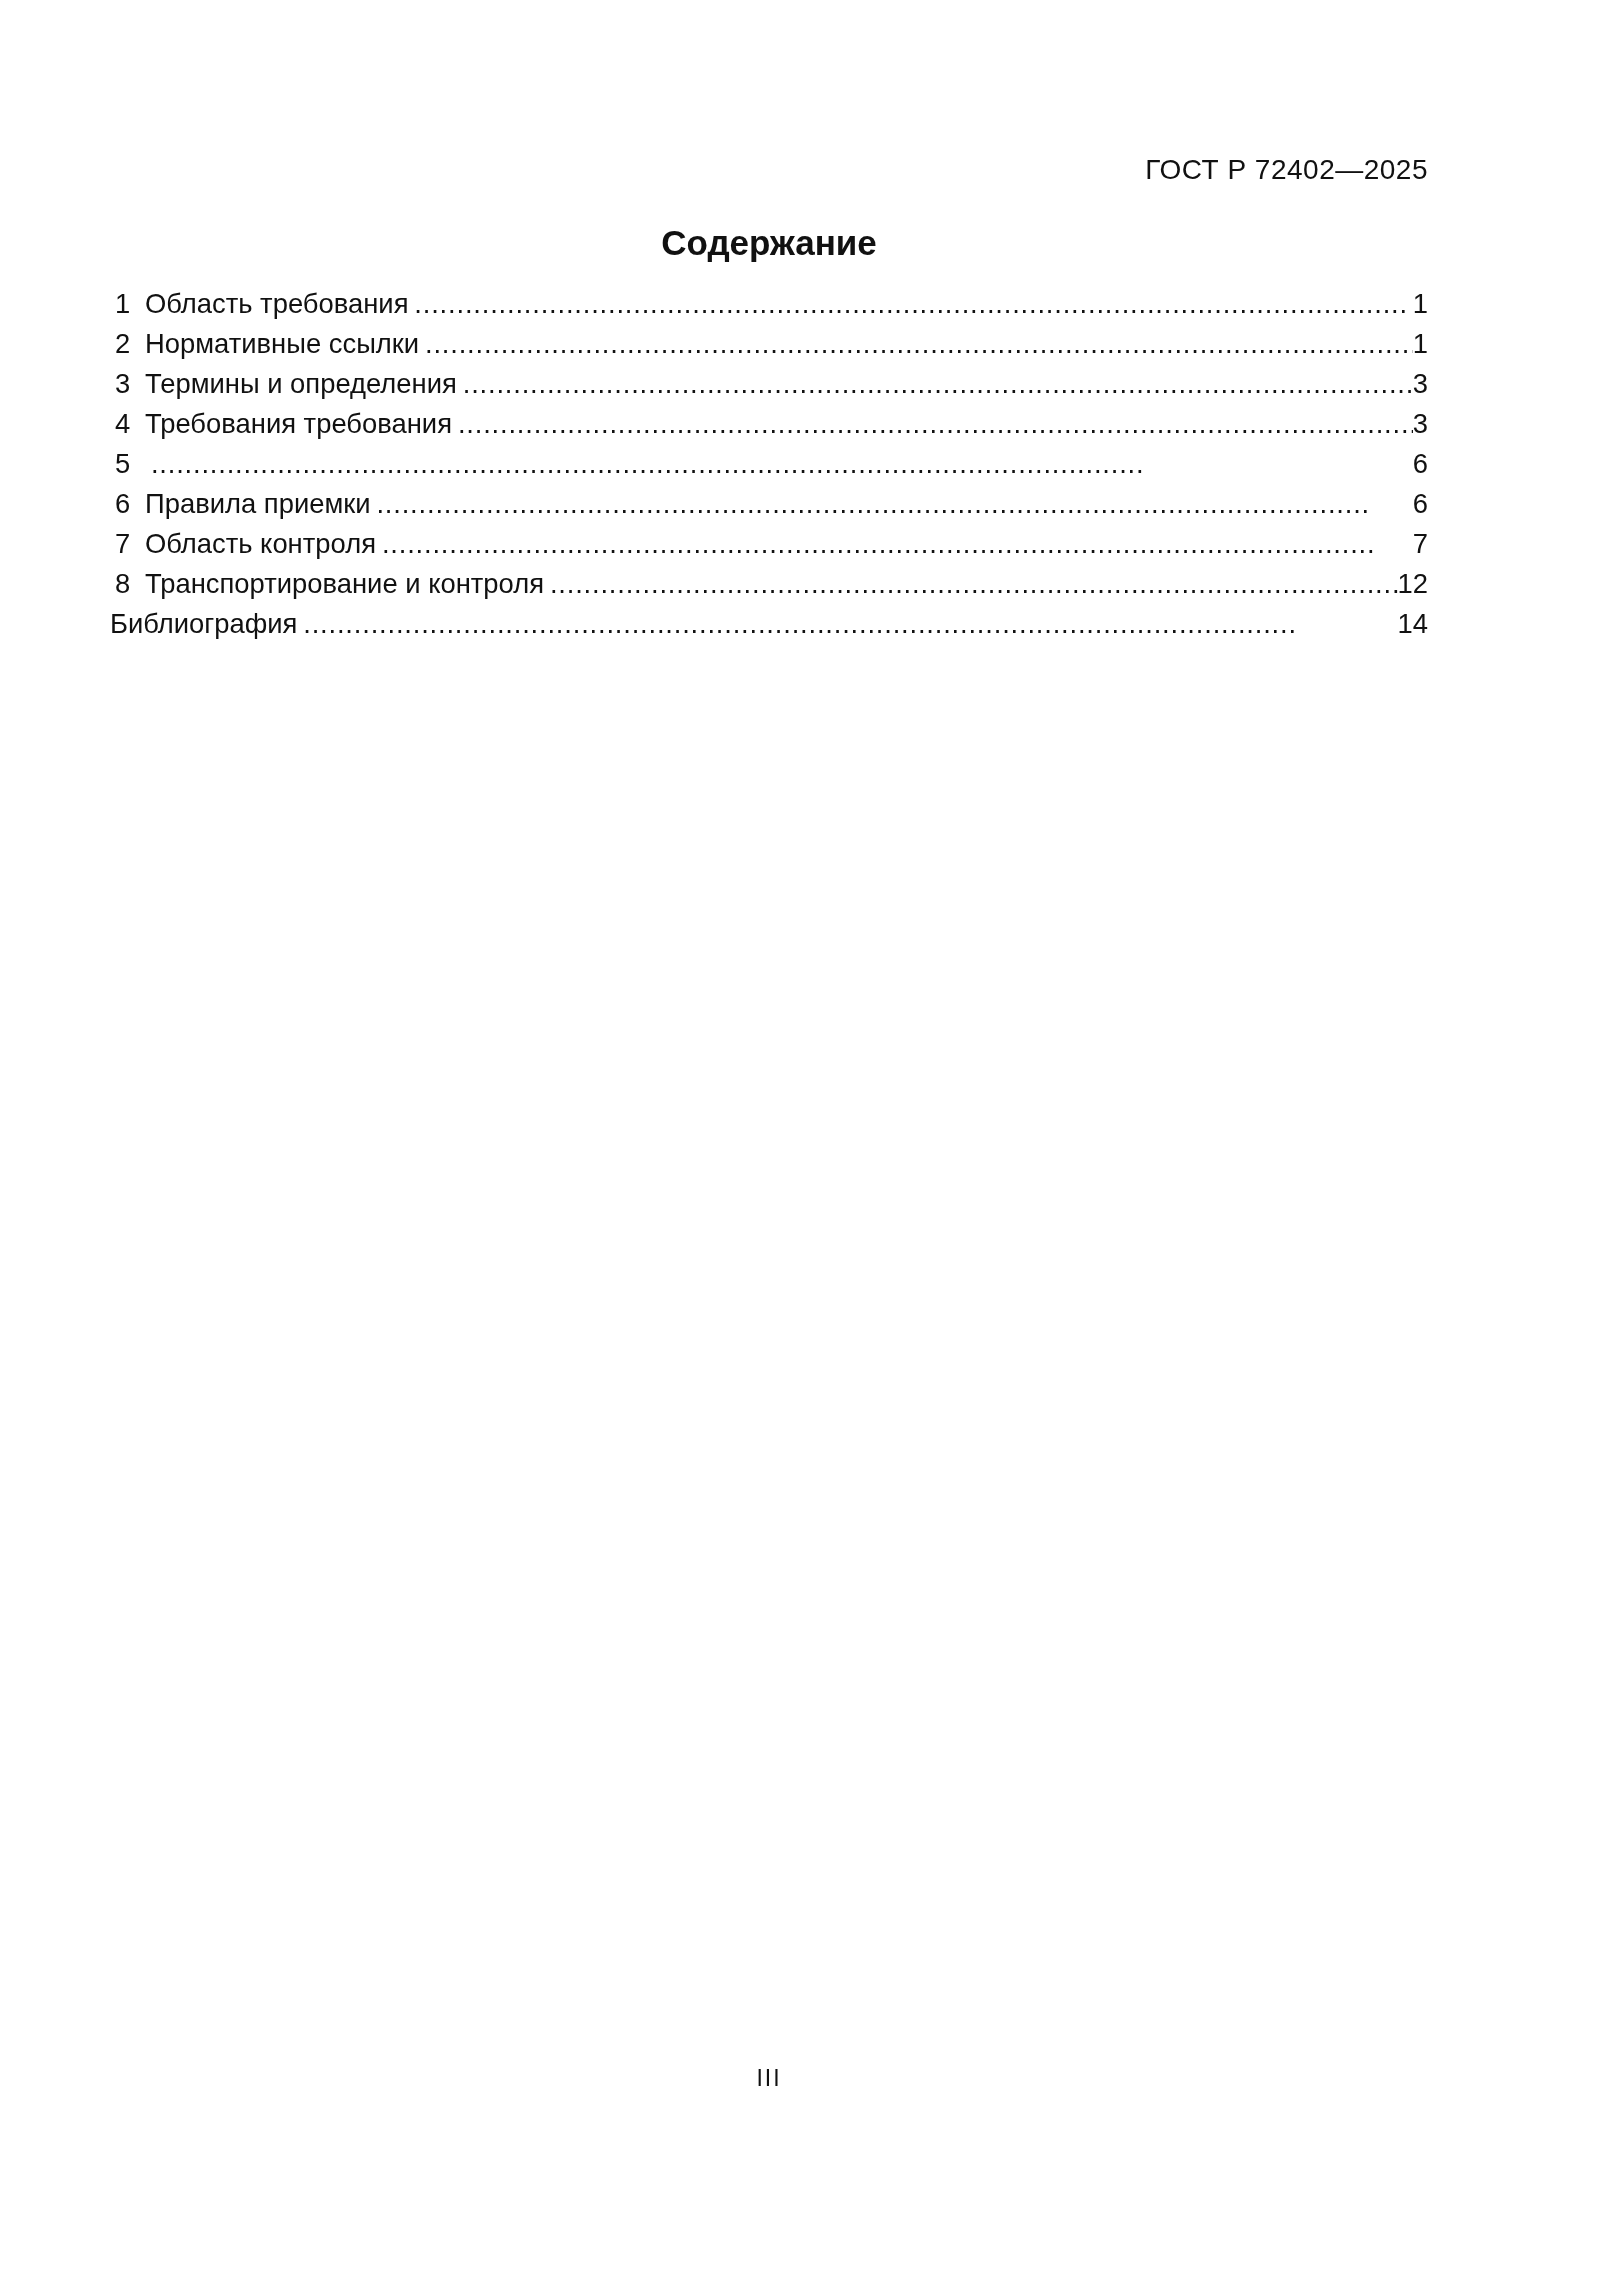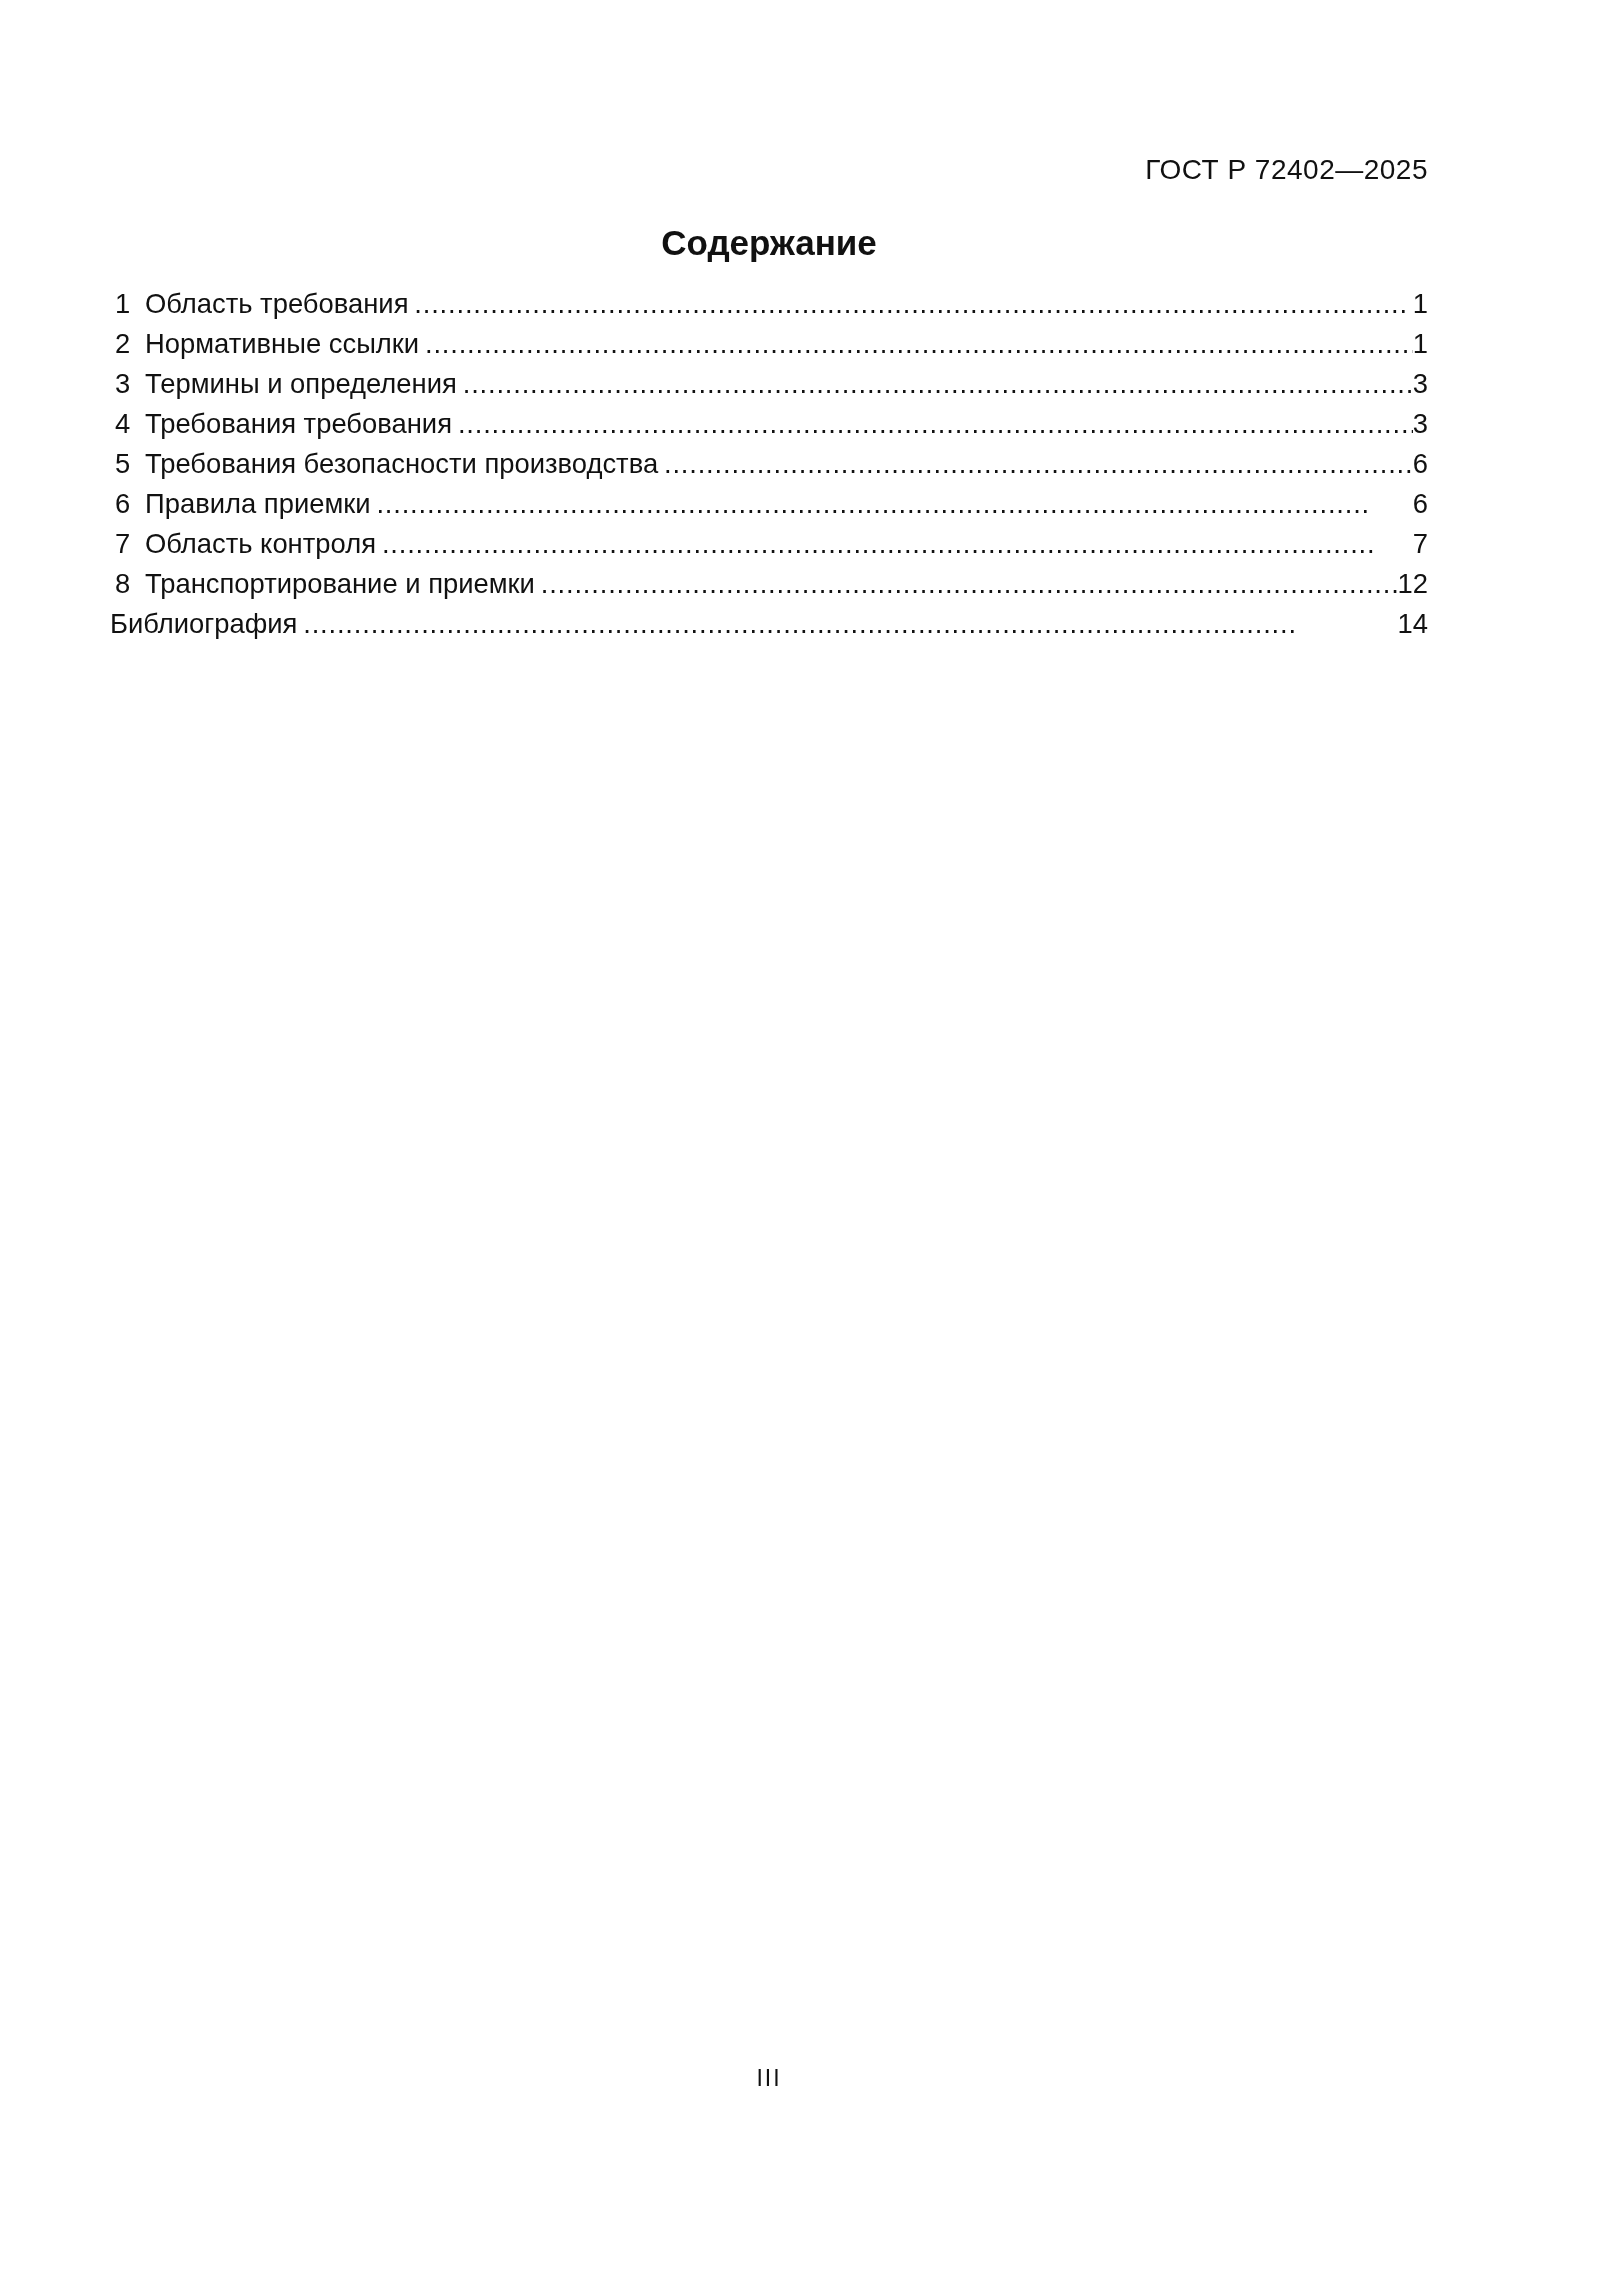--- a/index.html
+++ b/index.html
@@ -106,39 +106,38 @@
     <span class="toc-page">3</span>
   </div>
   <div class="toc-row">
     <span class="toc-num">4</span>
     <span class="toc-label">Требования требования</span>
     <span class="toc-leader"></span>
     <span class="toc-page">3</span>
   </div>
   <div class="toc-row">
     <span class="toc-num">5</span>
-    <span class="toc-label">Требования безопасности производства</span>
     <span class="toc-leader"></span>
     <span class="toc-page">6</span>
   </div>
   <div class="toc-row">
     <span class="toc-num">6</span>
     <span class="toc-label">Правила приемки</span>
     <span class="toc-leader"></span>
     <span class="toc-page">6</span>
   </div>
   <div class="toc-row">
     <span class="toc-num">7</span>
     <span class="toc-label">Область контроля</span>
     <span class="toc-leader"></span>
     <span class="toc-page">7</span>
   </div>
   <div class="toc-row">
     <span class="toc-num">8</span>
-    <span class="toc-label">Транспортирование и приемки</span>
+    <span class="toc-label">Транспортирование и контроля</span>
     <span class="toc-leader"></span>
     <span class="toc-page">12</span>
   </div>
   <div class="toc-row">
     <span class="toc-label">Библиография</span>
     <span class="toc-leader"></span>
     <span class="toc-page">14</span>
   </div>
 </nav>
 

